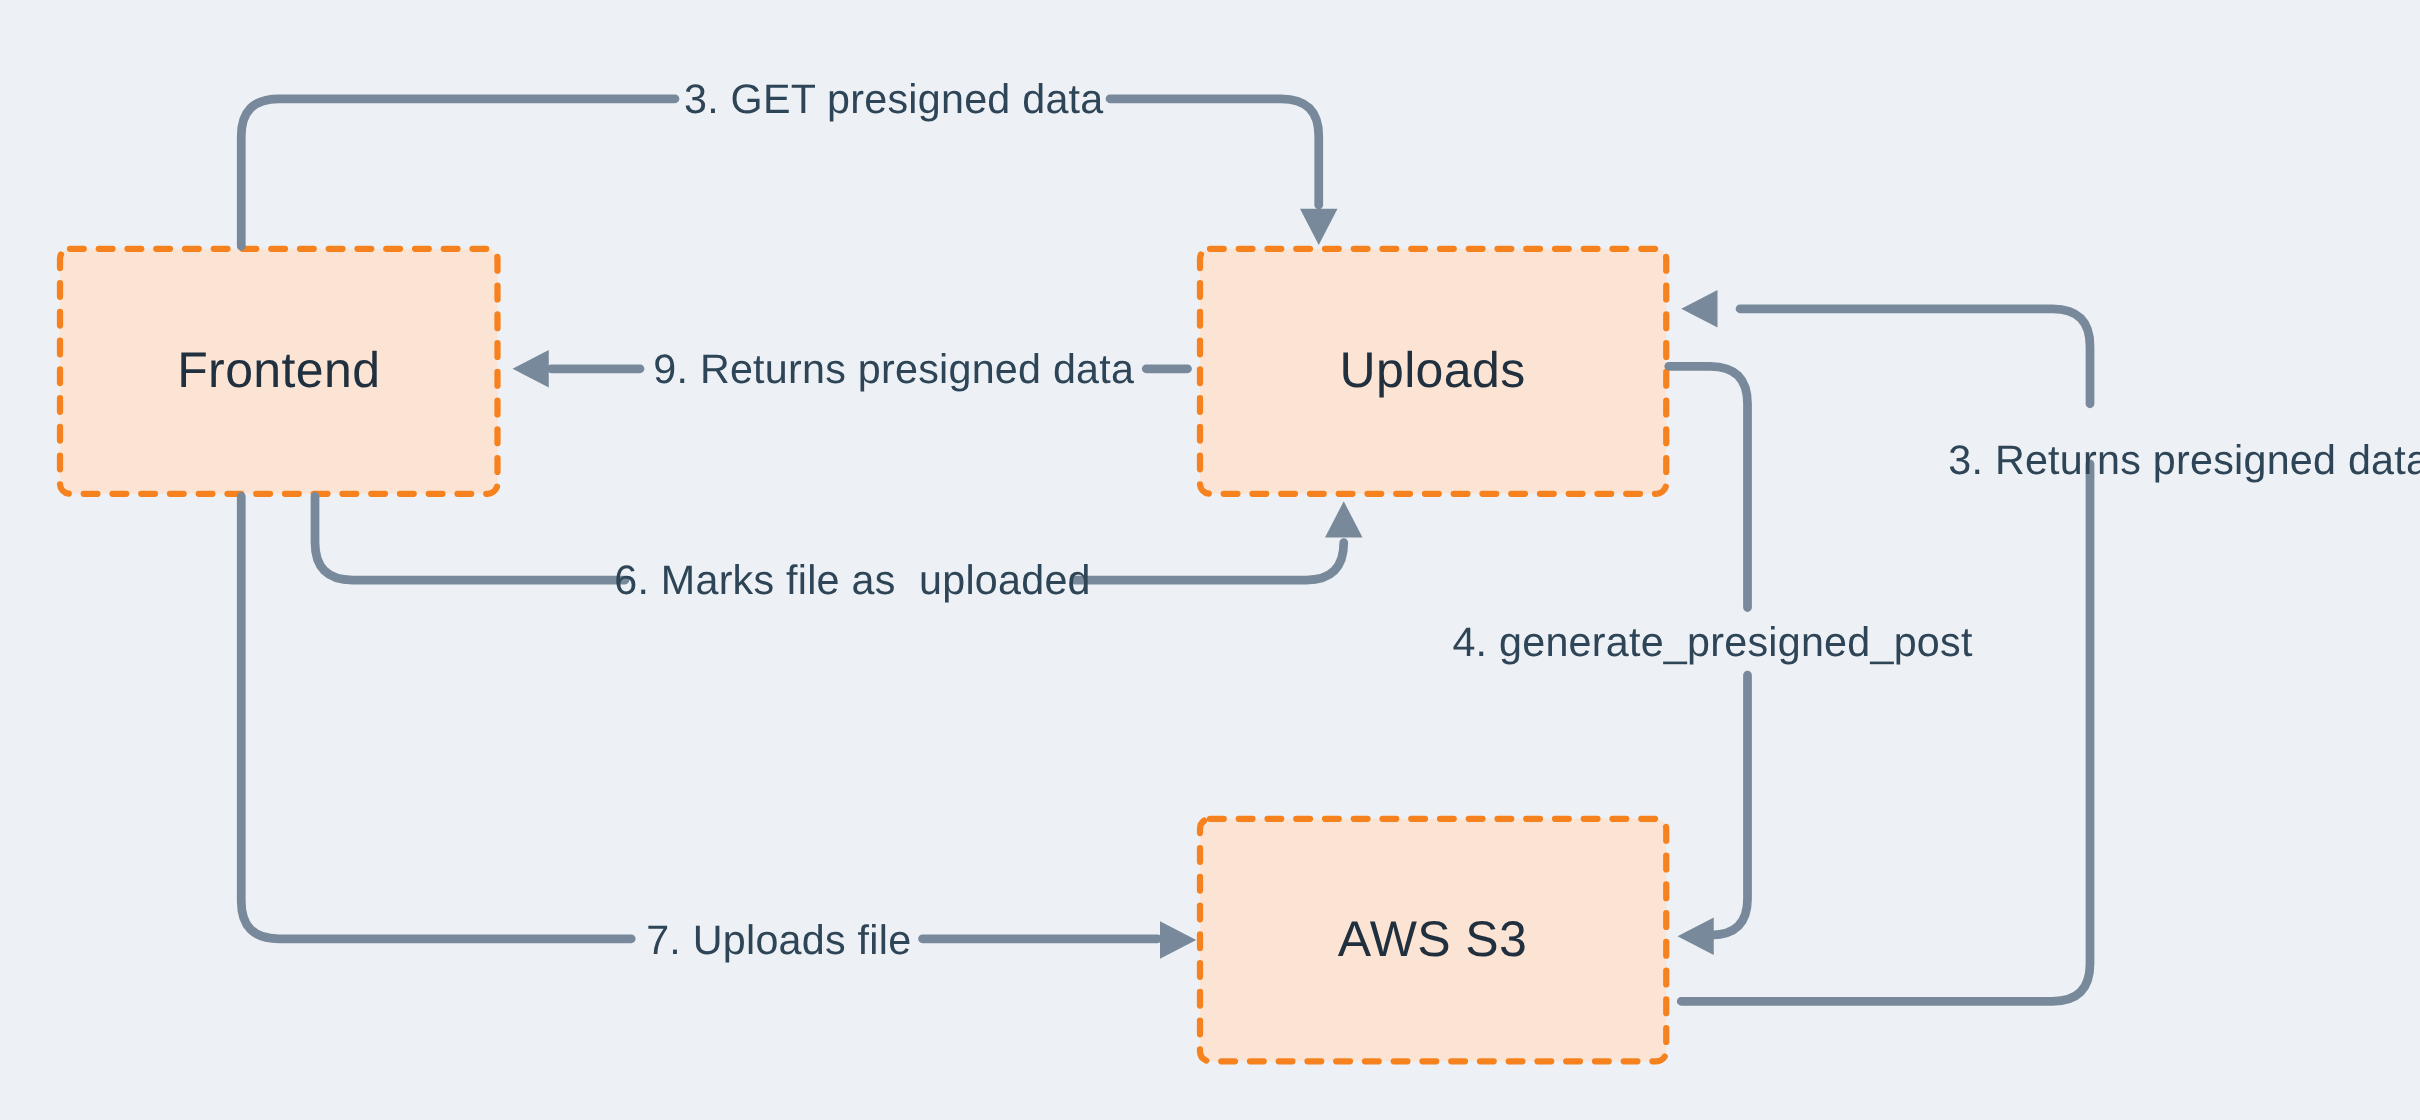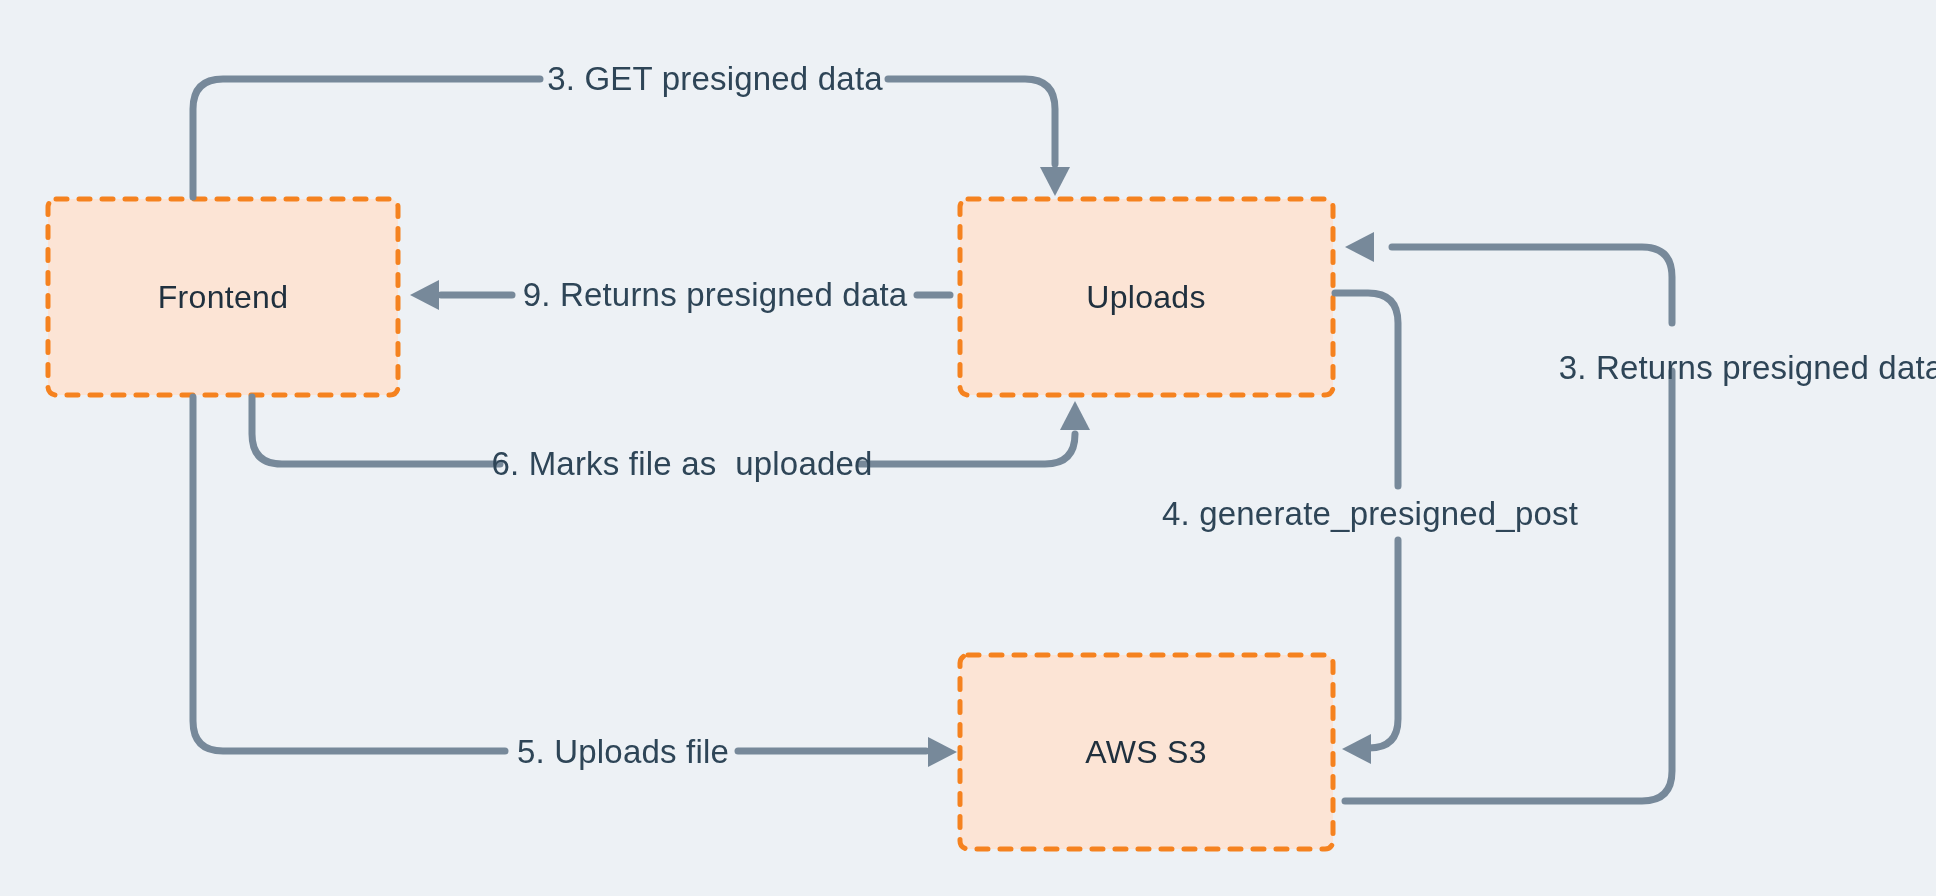--- a/index.html
+++ b/index.html
@@ -43,21 +43,21 @@
     transform: translate(-50%, -50%);
     white-space: pre;
     pointer-events: none;
   }
   .step-label {
     font-size: 33px;
     color: #2e4557;
     letter-spacing: 0.2px;
   }
   .node-label {
-    font-size: 32px;
+    font-size: 40px;
     color: #20303e;
     letter-spacing: 0.3px;
   }
 </style>
 </head>
 <body>
 
 <div class="stage">
 
   <svg width="1936" height="896" viewBox="0 0 1936 896">
@@ -92,16 +92,16 @@
   </svg>
 
   <div class="label node-label" style="left:223px;  top:297px;">Frontend</div>
   <div class="label node-label" style="left:1146px; top:297px;">Uploads</div>
   <div class="label node-label" style="left:1146px; top:752px;">AWS S3</div>
 
   <div class="label step-label" style="left:715px;  top:79px;">3. GET presigned data</div>
   <div class="label step-label" style="left:1370px; top:514px;">4. generate_presigned_post</div>
   <div class="label step-label" style="left:1751px; top:348px;margin-top:20px;">3. Returns presigned data</div>
   <div class="label step-label" style="left:715px;  top:295px;">9. Returns presigned data</div>
-  <div class="label step-label" style="left:623px;  top:752px;">5. Uploads file</div>
+  <div class="label step-label" style="left:623px;  top:752px;">7. Uploads file</div>
   <div class="label step-label" style="left:682px;  top:464px;">6. Marks file as  uploaded</div>
 
 </div>
 
 </body></html>

